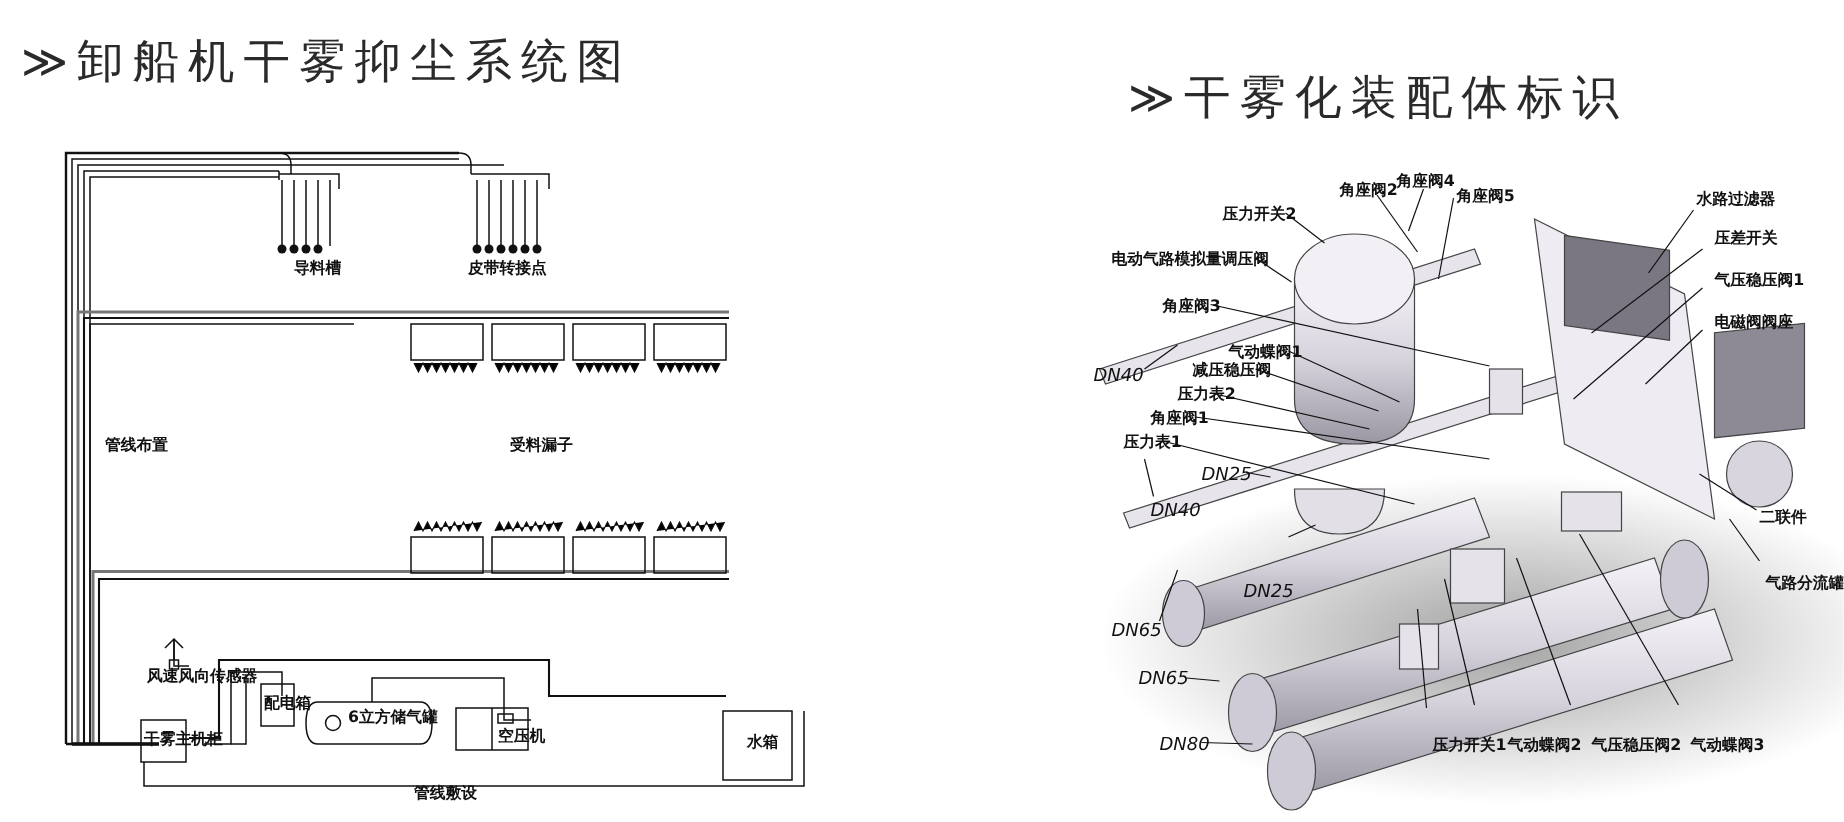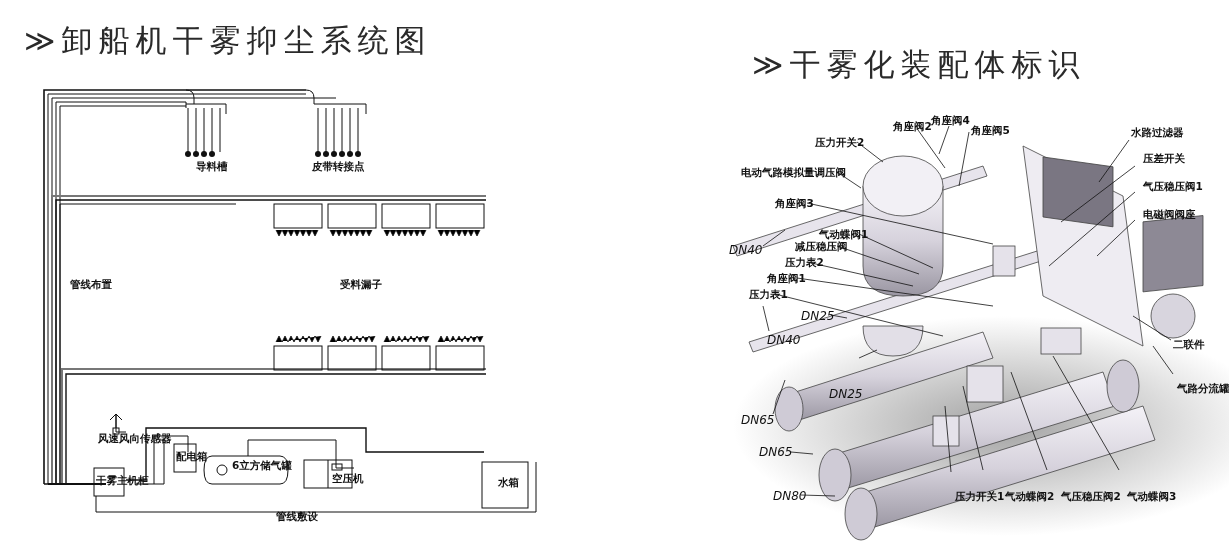--- a/index.html
+++ b/index.html
@@ -1,24 +1,24 @@
 <!DOCTYPE html>
 <html><head>
 <meta charset="utf-8">
 <style>
   html, body { margin:0; padding:0; background:#ffffff; }
   body { width:1229px; height:548px; position:relative; overflow:hidden;
          font-family:"DejaVu Sans", sans-serif; color:#222; }
   .title { position:absolute; font-size:31px; letter-spacing:6px; color:#2a2a2a;
            font-family:"DejaVu Sans", sans-serif; font-weight:400; white-space:nowrap; }
   .title .chev { letter-spacing:-4px; margin-right:10px; font-size:30px; }
-  #title-left { left:24px; top:20px; }
+  #title-left { left:14px; top:20px; }
   #title-right { left:752px; top:44px; }
   .panel { position:absolute; }
-  #schematic { left:36px; top:84px; width:520px; height:440px; }
+  #schematic { left:36px; top:96px; width:520px; height:440px; }
   #assembly { left:690px; top:96px; width:539px; height:452px;margin-left:33px; }
   svg text { font-family:"DejaVu Sans", sans-serif; }
   .lbl { font-size:10.5px; fill:#111; font-weight:bold; }
   .lbl-it { font-size:12px; fill:#111; font-style:italic; }
 </style>
 </head>
 <body>
 
 <div class="title" id="title-left">
   <span class="chev">≫</span><span>卸船机干雾抑尘系统图</span>

